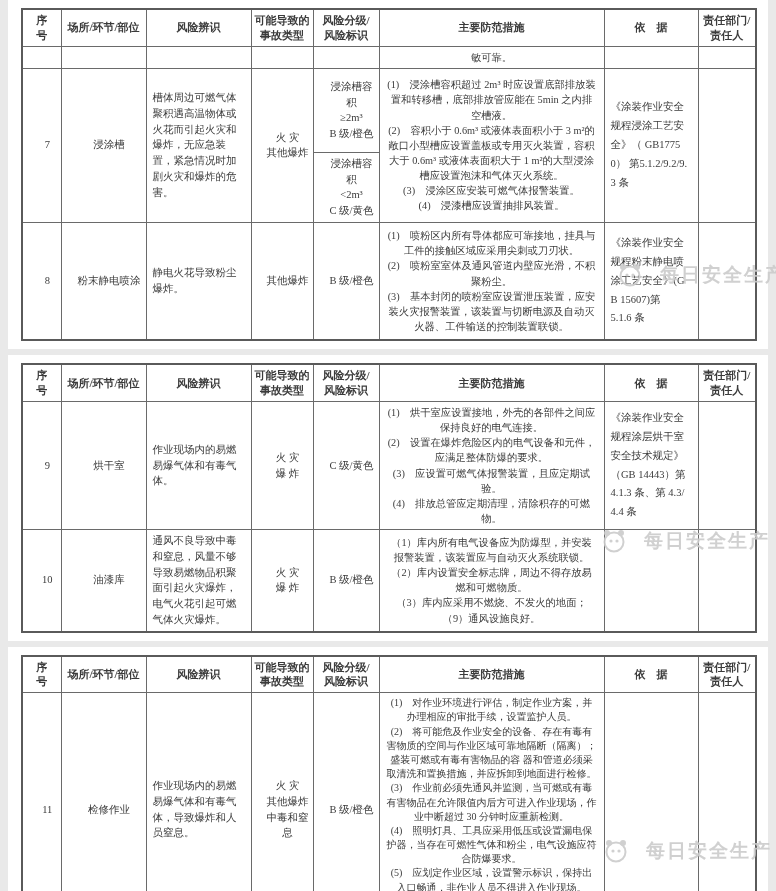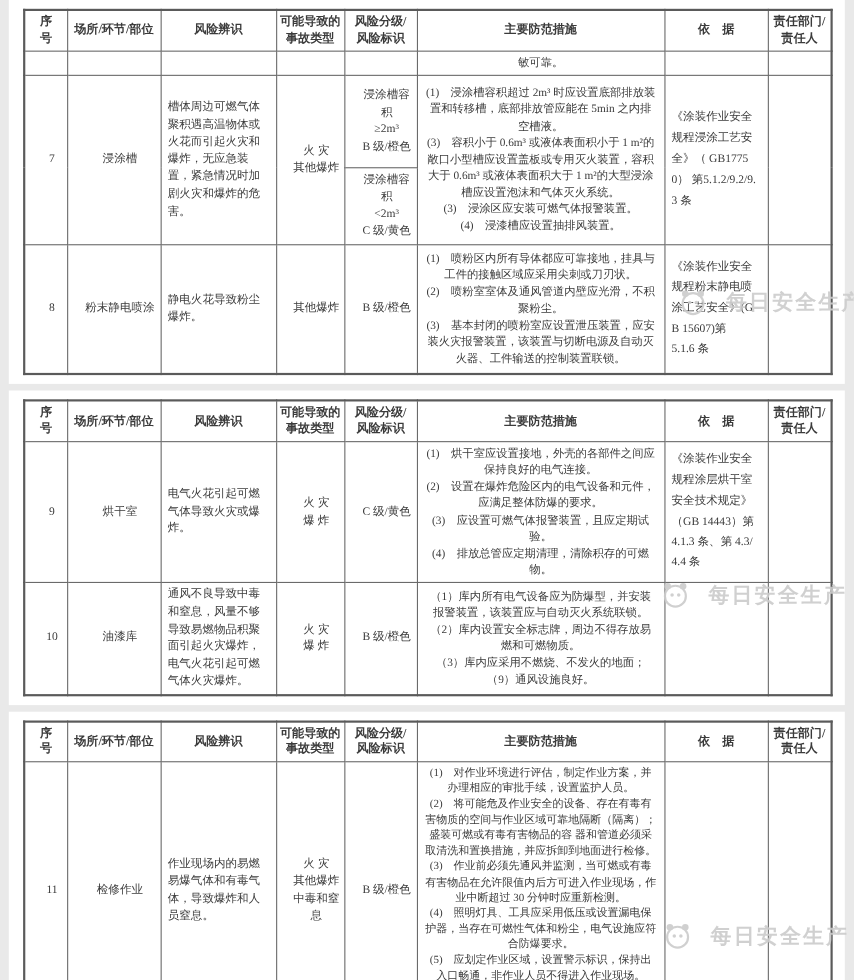--- a/index.html
+++ b/index.html
@@ -99,21 +99,21 @@
     <tr style="height:84px">
       <td class="c" rowspan="2">7</td>
       <td class="c" rowspan="2">浸涂槽</td>
       <td class="l" rowspan="2" style="padding:3px 6px">槽体周边可燃气体聚积遇高温物体或火花而引起火灾和爆炸，无应急装置，紧急情况时加剧火灾和爆炸的危害。</td>
       <td class="c preline" rowspan="2">火 灾
 其他爆炸</td>
       <td class="c preline">浸涂槽容积
 ≥2m³
 B 级/橙色</td>
       <td class="measures l preline" rowspan="2">(1)　浸涂槽容积超过 2m³ 时应设置底部排放装置和转移槽，底部排放管应能在 5min 之内排空槽液。
-(3)　容积小于 0.6m³ 或液体表面积小于 1 m²的敞口小型槽应设置盖板或专用灭火装置，容积大于 0.6m³ 或液体表面积大于 1 m²的大型浸涂槽应设置泡沫和气体灭火系统。
+(2)　容积小于 0.6m³ 或液体表面积小于 3 m²的敞口小型槽应设置盖板或专用灭火装置，容积大于 0.6m³ 或液体表面积大于 1 m²的大型浸涂槽应设置泡沫和气体灭火系统。
 (3)　浸涂区应安装可燃气体报警装置。
 (4)　浸漆槽应设置抽排风装置。</td>
       <td class="basis l preline" rowspan="2">《涂装作业安全规程浸涂工艺安全》（ GB17750） 第5.1.2/9.2/9.3 条</td>
       <td rowspan="2"></td>
     </tr>
     <tr style="height:70px">
       <td class="c preline">浸涂槽容积
 &lt;2m³
 C 级/黄色</td>
     </tr>
@@ -157,21 +157,21 @@
       <th class="preline">风险分级/
 风险标识</th>
       <th>主要防范措施</th>
       <th>依　据</th>
       <th class="preline">责任部门/
 责任人</th>
     </tr>
     <tr style="height:114px">
       <td class="c">9</td>
       <td class="c">烘干室</td>
-      <td class="l" style="padding:3px 6px">电气火花引起可燃气体导致火灾或爆炸。</td>
+      <td class="l" style="padding:3px 6px">作业现场内的易燃易爆气体和有毒气体。</td>
       <td class="c preline">火 灾
 爆 炸</td>
       <td class="c">C 级/黄色</td>
       <td class="measures l preline">(1)　烘干室应设置接地，外壳的各部件之间应保持良好的电气连接。
 (2)　设置在爆炸危险区内的电气设备和元件，应满足整体防爆的要求。
 (3)　应设置可燃气体报警装置，且应定期试验。
 (4)　排放总管应定期清理，清除积存的可燃物。</td>
       <td class="basis l preline">《涂装作业安全规程涂层烘干室安全技术规定》（GB 14443）第 4.1.3 条、第 4.3/4.4 条</td>
       <td></td>
     </tr>

